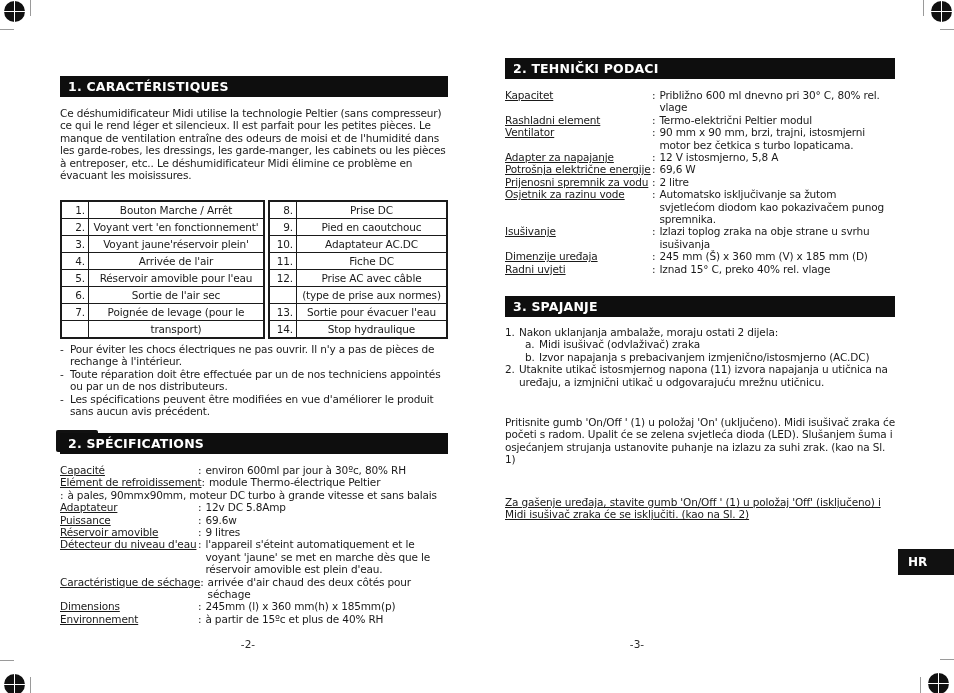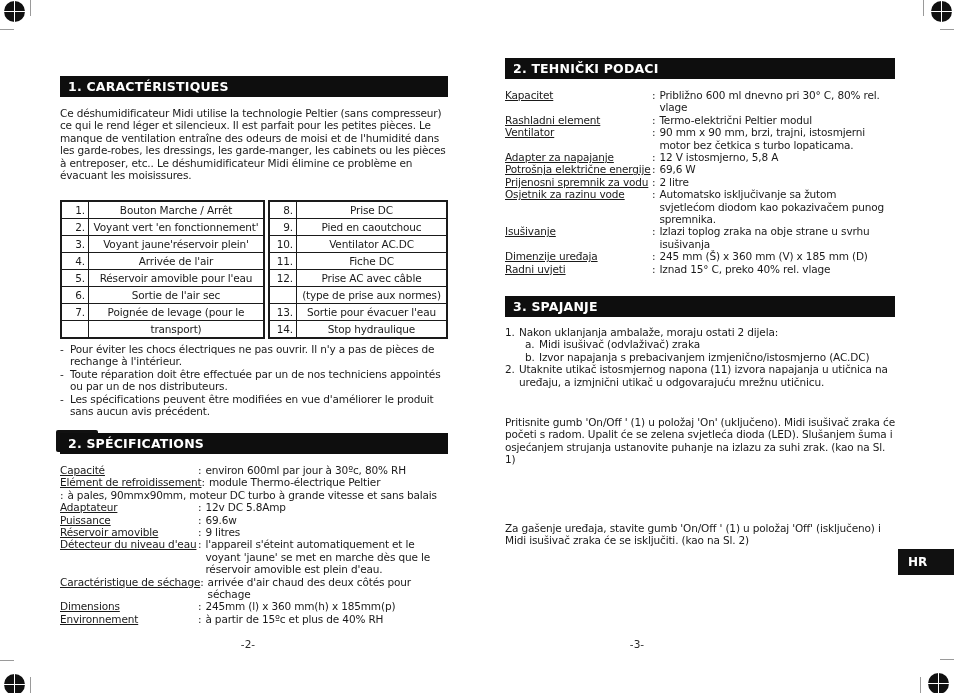--- a/index.html
+++ b/index.html
@@ -128,21 +128,21 @@
             <tr>
               <td class="num">8.</td>
               <td class="txt">Prise DC</td>
             </tr>
         <tr>
               <td class="num">9.</td>
               <td class="txt">Pied en caoutchouc</td>
             </tr>
         <tr>
               <td class="num">10.</td>
-              <td class="txt">Ventilator AC.DC</td>
+              <td class="txt">Adaptateur AC.DC</td>
             </tr>
         <tr>
               <td class="num">11.</td>
               <td class="txt">Fiche DC</td>
             </tr>
         <tr>
               <td class="num">12.</td>
               <td class="txt">Prise AC avec câble</td>
             </tr>
         <tr>
@@ -303,19 +303,19 @@
         <span class="step-num">b.</span>
         <span class="step-text">Izvor napajanja s prebacivanjem izmjenično/istosmjerno (AC.DC)</span>
       </div>
       <div class="step">
         <span class="step-num">2.</span>
         <span class="step-text">Utaknite utikač istosmjernog napona (11) izvora napajanja u utičnica na uređaju, a izmjnični utikač u odgovarajuću mrežnu utičnicu.</span>
       </div>
     </div>
 
     <div class="abs body-text" style="top:358px;">Pritisnite gumb 'On/Off ' (1) u položaj 'On' (uključeno). Midi isušivač zraka će početi s radom. Upalit će se zelena svjetleća dioda (LED). Slušanjem šuma i osjećanjem strujanja ustanovite puhanje na izlazu za suhi zrak. (kao na Sl. 1)</div>
-    <div class="abs body-text" style="top:464px;">Za gašenje uređaja, stavite gumb 'On/Off ' (1) u položaj 'Off' (isključeno) i Midi isušivač zraka će se isključiti. (kao na Sl. 2)</div>
+    <div class="abs body-text" style="top:438px;text-decoration:underline;">Za gašenje uređaja, stavite gumb 'On/Off ' (1) u položaj 'Off' (isključeno) i Midi isušivač zraka će se isključiti. (kao na Sl. 2)</div>
   </div>
 
   <div class="page-num pn-2">-2-</div>
   <div class="page-num pn-3">-3-</div>
 
 </div>
 
 </body></html>

